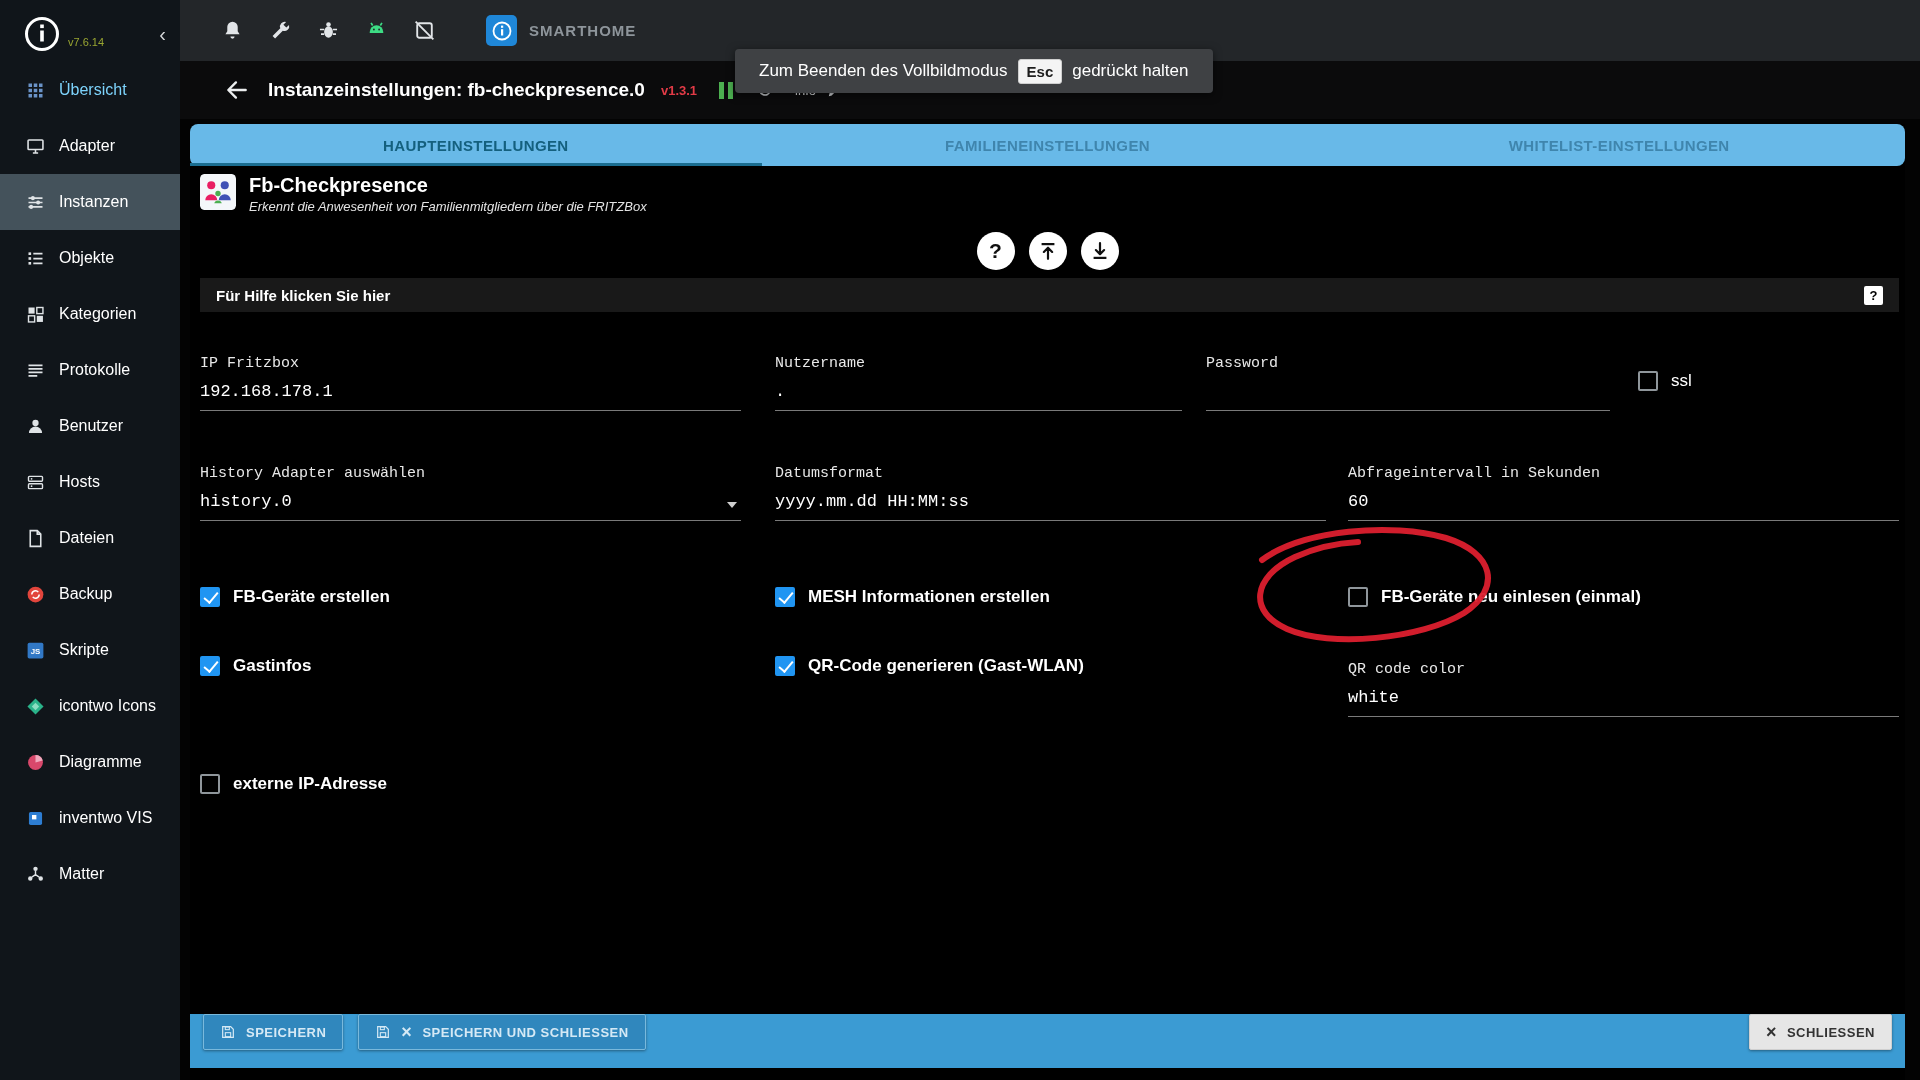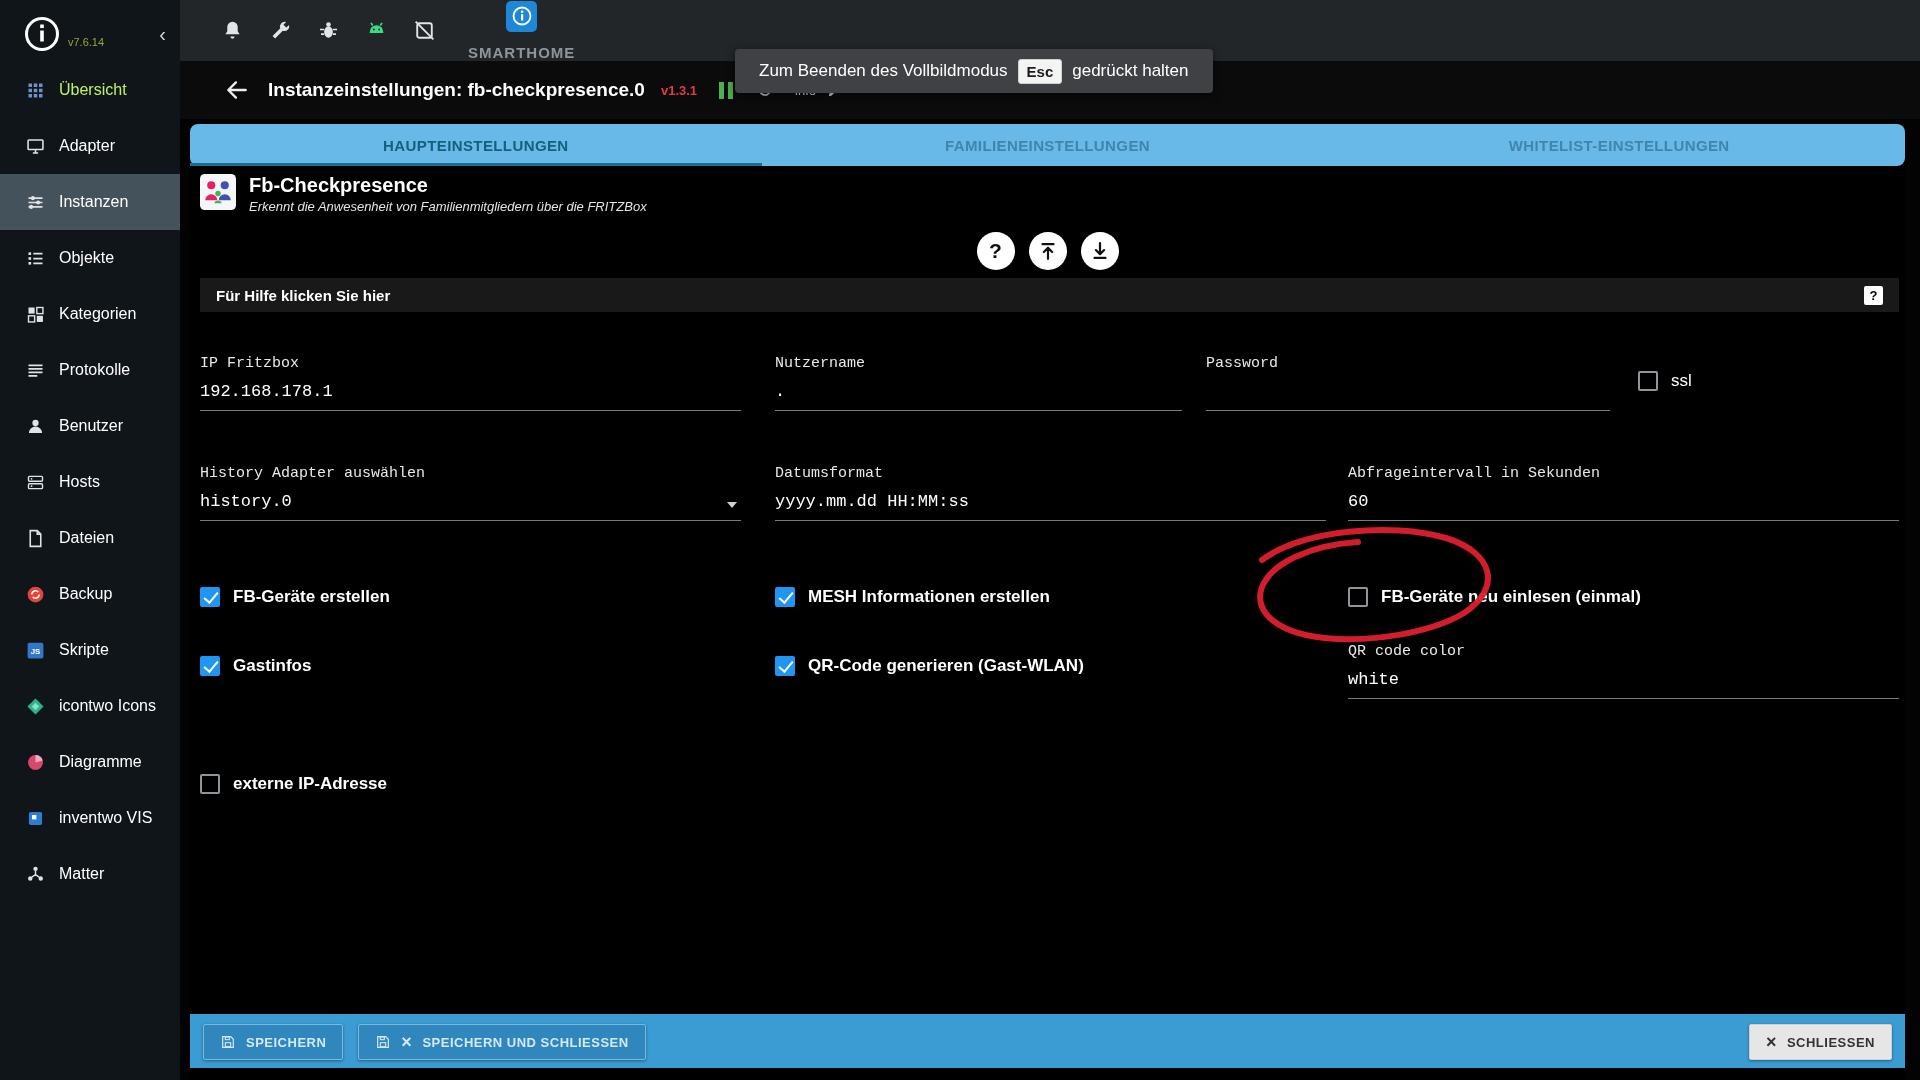--- a/index.html
+++ b/index.html
@@ -8,30 +8,30 @@
 
   
   .sidebar{position:absolute;left:0;top:0;width:180px;height:1080px;background:#10151a;z-index:5;}
   .sb-head{height:58px;display:flex;align-items:center;padding:10px 14px 0 24px;}
   .logo-circle{width:36px;height:36px;flex:0 0 36px;}
   .sb-version{color:#99a531;font-size:11px;margin-left:8px;margin-top:16px;}
   .sb-collapse{margin-left:auto;color:#d5d8da;font-size:20px;line-height:1;cursor:pointer;}
   .sb-items{margin-top:4px;}
   .sb-item{display:flex;align-items:center;gap:13px;height:56px;padding:0 8px 0 24px;font-size:16px;color:#fff;cursor:pointer;}
   .sb-item.selected{background:#44525b;}
-  .sb-item.olive{color:#bef264;}
+  .sb-item.olive{color:#7dd3fc;}
   .sb-item .ico{width:22px;height:22px;flex:0 0 22px;display:flex;align-items:center;justify-content:center;color:#dfe3e6;}
   .sb-item .ico svg{width:21px;height:21px;}
 
   
   .topbar{position:absolute;left:180px;top:0;right:0;height:61px;background:#232629;display:flex;align-items:center;padding-left:40px;gap:23px;}
   .tb-ico{width:25px;height:25px;color:#e2e5e8;cursor:pointer;display:flex;align-items:center;justify-content:center;}
   .tb-ico svg{width:25px;height:25px;}
   .tb-ico.green{color:#3ddc84;}
-  .brand{display:flex;align-items:center;gap:12px;margin-left:8px;flex-direction:column;}
+  .brand{display:flex;align-items:center;gap:12px;margin-left:26px;}
   .brand-tile{width:31px;height:31px;background:#1f87d8;border-radius:5px;display:flex;align-items:center;justify-content:center;}
   .brand-tile svg{width:24px;height:24px;}
   .brand-name{color:#8e959b;font-size:15px;font-weight:bold;letter-spacing:1px;}
 
   
   .toast{position:absolute;left:735px;top:49px;height:44px;background:#3f4144;border-radius:4px;display:flex;align-items:center;gap:10px;padding:0 24px;font-size:17px;color:#fff;z-index:30;box-shadow:0 2px 8px rgba(0,0,0,.55);}
   .kbd{background:#f4f4f4;color:#1d1d1d;border-radius:3px;padding:3px 8px;font-size:15px;font-weight:bold;border:1px solid #cfcfcf;}
 
   
   .inst-header{position:absolute;left:180px;top:61px;right:0;height:58px;background:#0b0b0c;display:flex;align-items:center;padding-left:44px;}
@@ -76,21 +76,21 @@
   .f-value.select::after{content:'';position:absolute;right:4px;bottom:12px;border-left:5px solid transparent;border-right:5px solid transparent;border-top:6px solid #cfcfcf;}
 
   .check{position:absolute;display:flex;align-items:center;gap:13px;cursor:pointer;}
   .cb{width:20px;height:20px;border:2px solid #8f969b;border-radius:2px;background:transparent;position:relative;flex:0 0 20px;}
   .cb.checked{background:#2095f2;border-color:#2095f2;}
   .cb.checked::after{content:'';position:absolute;left:5px;top:0px;width:6px;height:12px;border:solid #fff;border-width:0 2.5px 2.5px 0;transform:rotate(40deg);}
   .cb-label{font-size:17px;font-weight:bold;color:#fff;}
   .cb-label.normal{font-weight:normal;}
 
   
-  .footer{position:absolute;left:0;right:0;bottom:12px;height:54px;background:#3b9bd3;display:flex;align-items:flex-end;padding:8px 13px;gap:15px;}
+  .footer{position:absolute;left:0;right:0;bottom:12px;height:54px;background:#3b9bd3;display:flex;align-items:flex-start;padding:0 13px;gap:15px;}
   .fbtn{height:36px;background:#3087bd;border:1px solid #79b9dc;border-radius:2px;color:#d5e9f5;font-size:13px;font-weight:bold;letter-spacing:.5px;display:flex;align-items:center;gap:10px;padding:0 16px;cursor:pointer;box-shadow:0 1px 3px rgba(0,0,0,.4);}
   .fbtn svg{width:16px;height:16px;}
   .fbtn .xmark{font-size:18px;font-weight:bold;line-height:1;}
   .fbtn.close{margin-left:auto;background:#e6e6e6;color:#333;border:1px solid #cfcfcf;}
   .fbtn.close .xmark{color:#333;}
 
   
   .annotation{position:absolute;inset:0;z-index:50;pointer-events:none;}
 </style>
 </head>
@@ -443,21 +443,21 @@
       </label>
 
       <label class="check" style="left:10px;top:490px">
         <span class="cb checked"></span>
         <span class="cb-label">Gastinfos</span>
       </label>
       <label class="check" style="left:585px;top:490px">
         <span class="cb checked"></span>
         <span class="cb-label">QR-Code generieren (Gast-WLAN)</span>
       </label>
-      <div class="field" style="left:1158px;top:478px;width:551px">
+      <div class="field" style="left:1158px;top:496px;width:551px">
         <div class="f-label">QR code color</div>
         <div class="f-value">white</div>
       </div>
 
       <label class="check" style="left:10px;top:608px">
         <span class="cb"></span>
         <span class="cb-label">externe IP-Adresse</span>
       </label>
 
     </div>

